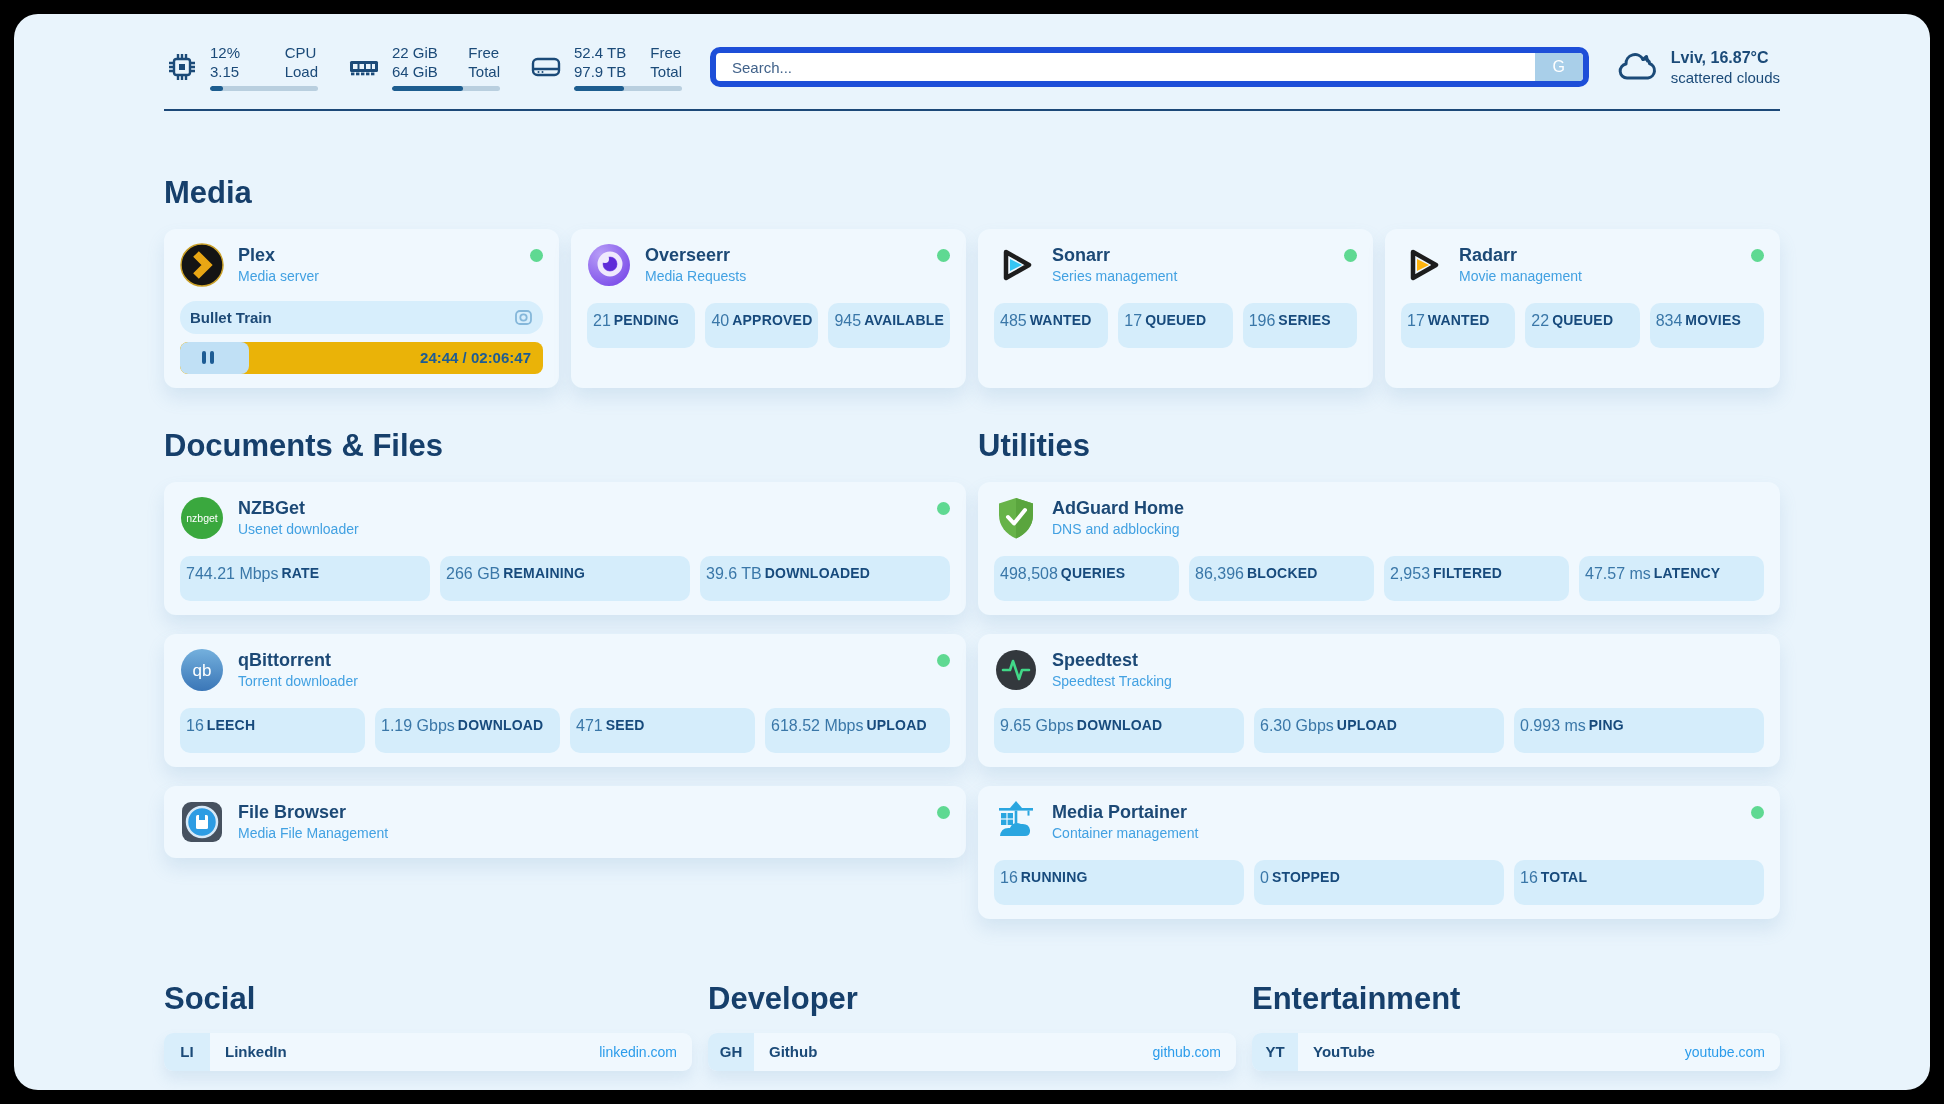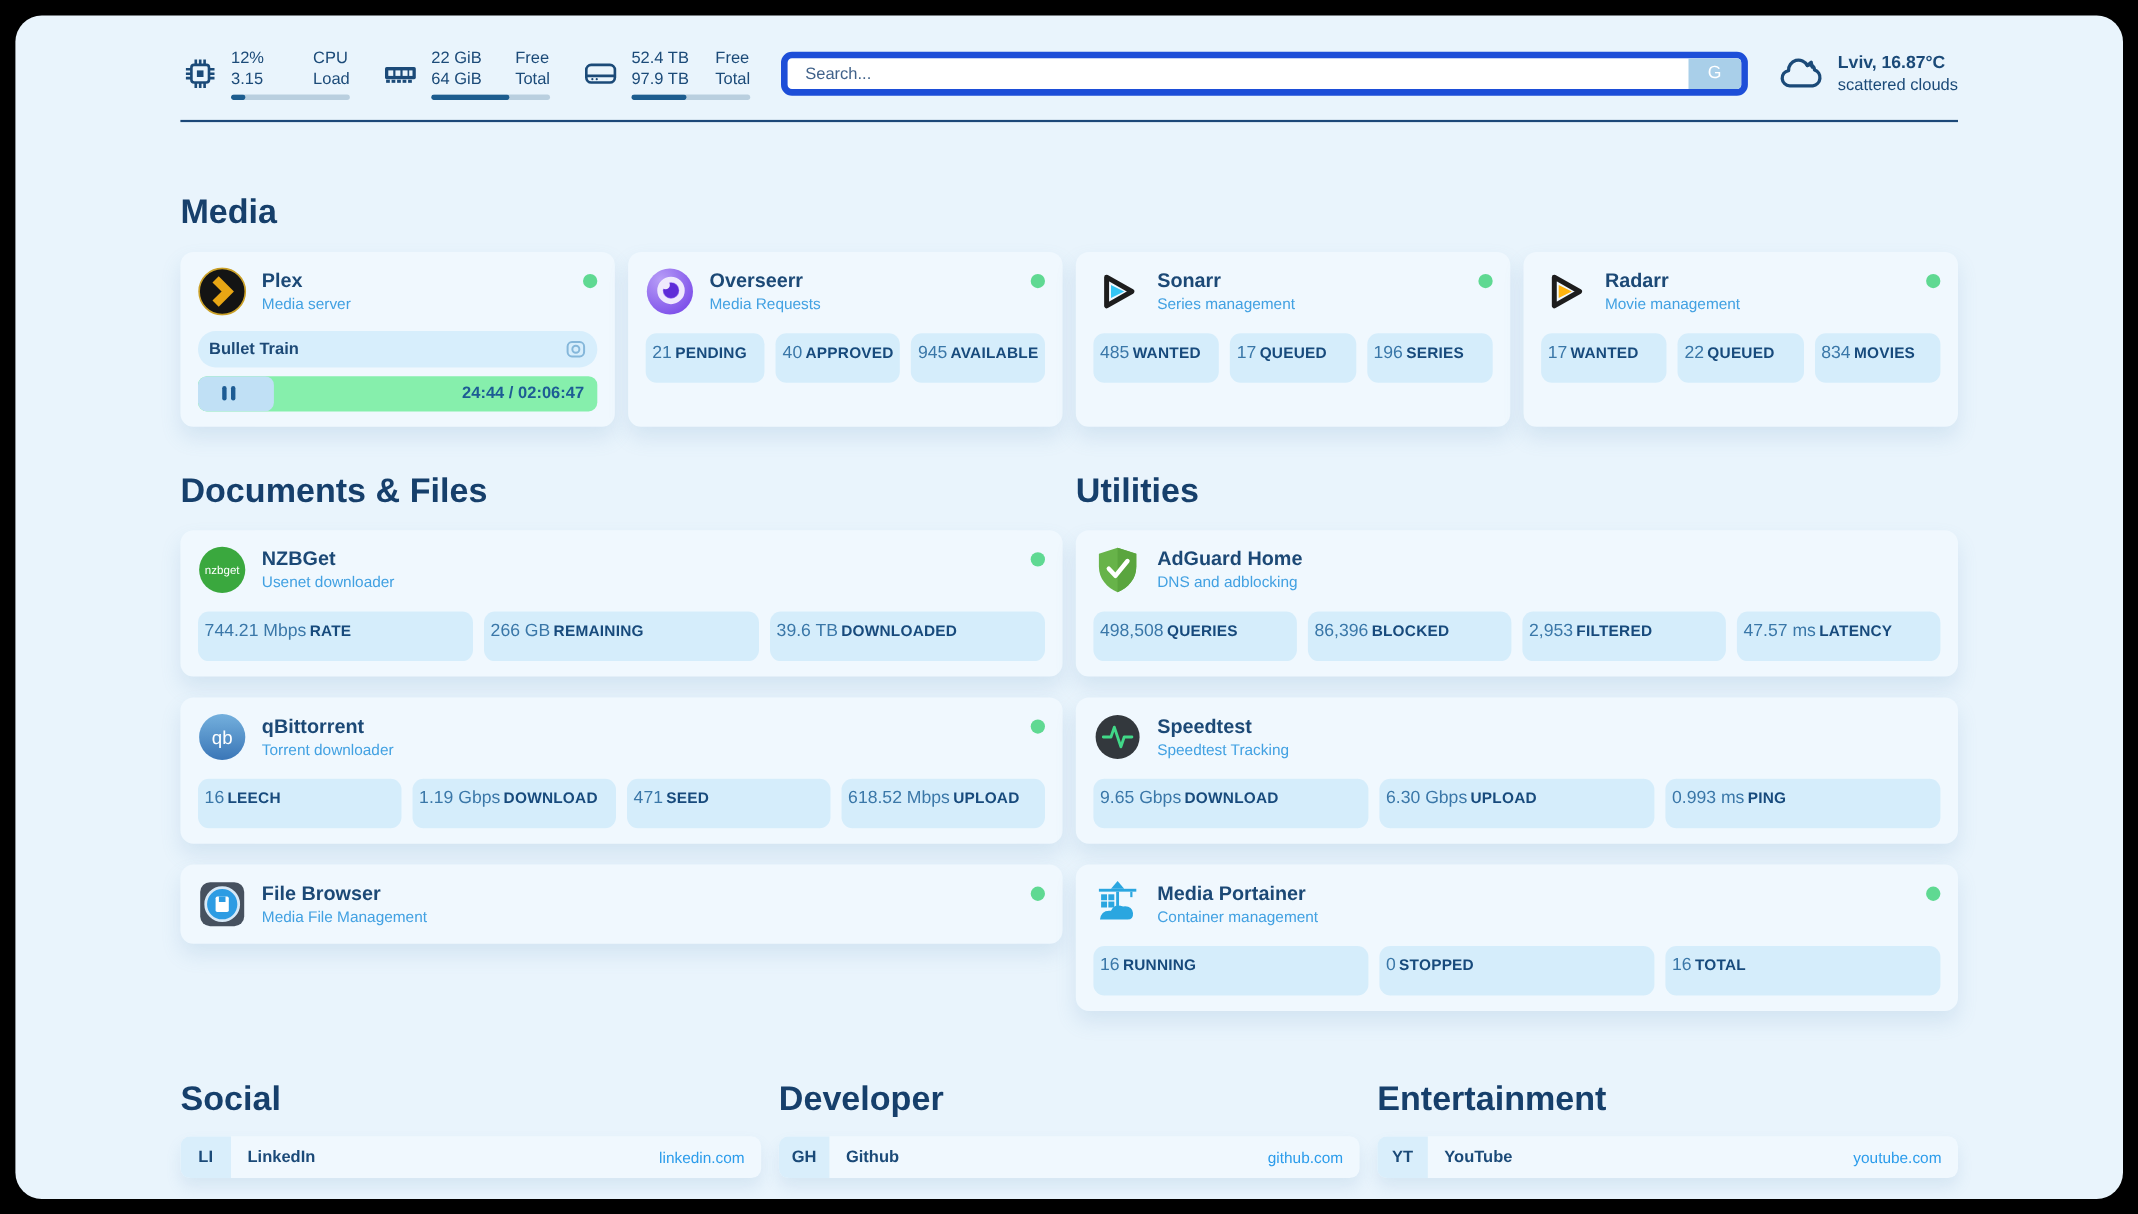--- a/index.html
+++ b/index.html
@@ -68,21 +68,21 @@
   .stat-value { font-size:16px; color:#3a77a8; }
   .stat-label { font-size:14px; font-weight:700; color:#174a7c; letter-spacing:.2px; }
   
   .np-row {
     margin-top:14px; background:#d7eefc; border-radius:16px;
     display:flex; align-items:center; padding:7px 10px; gap:8px;
   }
   .np-title { font-size:15px; font-weight:600; color:#1c4976; }
   .np-icon { margin-left:auto; display:flex; }
   .pg-row {
-    margin-top:8px; background:#86efac; border-radius:8px; height:32px;
+    margin-top:8px; background:#eab308; border-radius:8px; height:32px;
     position:relative; overflow:hidden; display:flex; align-items:center;padding-left:12px;
   }
   .pg-fill { position:absolute; left:0; top:0; bottom:0; background:#c0e0f5; border-radius:8px; }
   .pg-pause { position:relative; display:flex; gap:4px; margin-left:10px; }
   .pg-pause span { width:4px; height:13px; border-radius:2px; background:#1d5c94; display:block; }
   .pg-time { position:relative; margin-left:auto; margin-right:12px; font-size:15px; font-weight:700; color:#1d5c94; }
   
   .bookmarks { display:grid; grid-template-columns:repeat(3,1fr); gap:16px; margin-top:62px; }
   .bm-group .section-title { margin-bottom:16px; }
   .bm-row {

